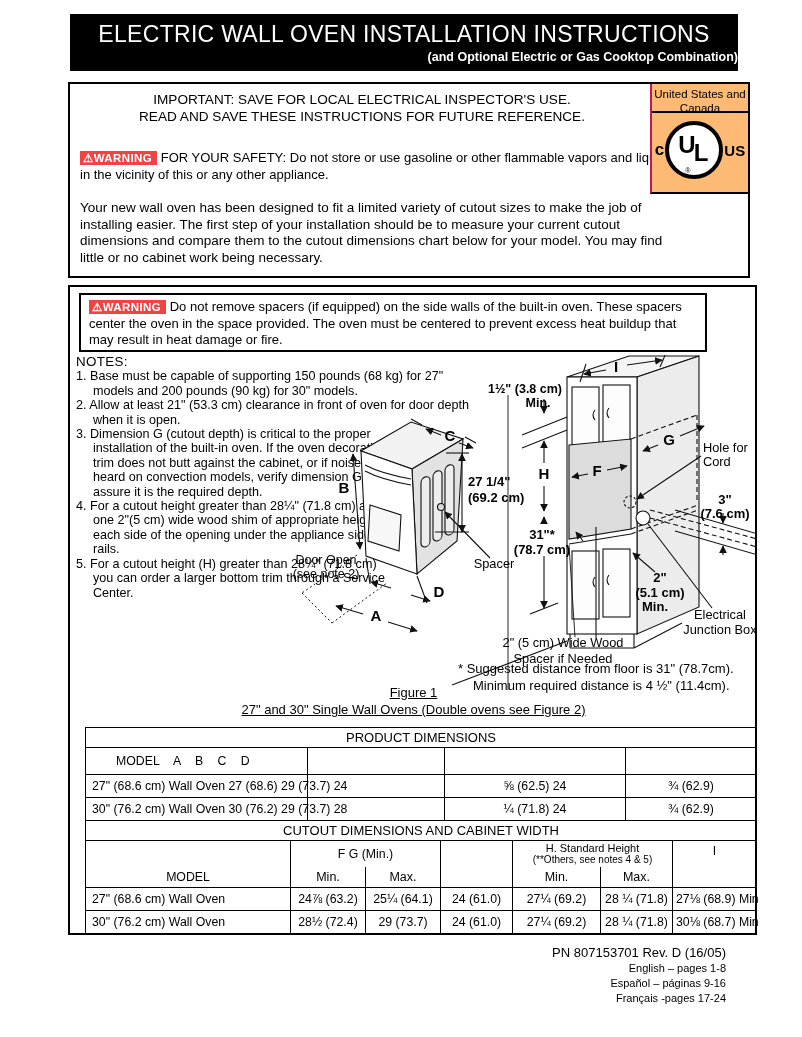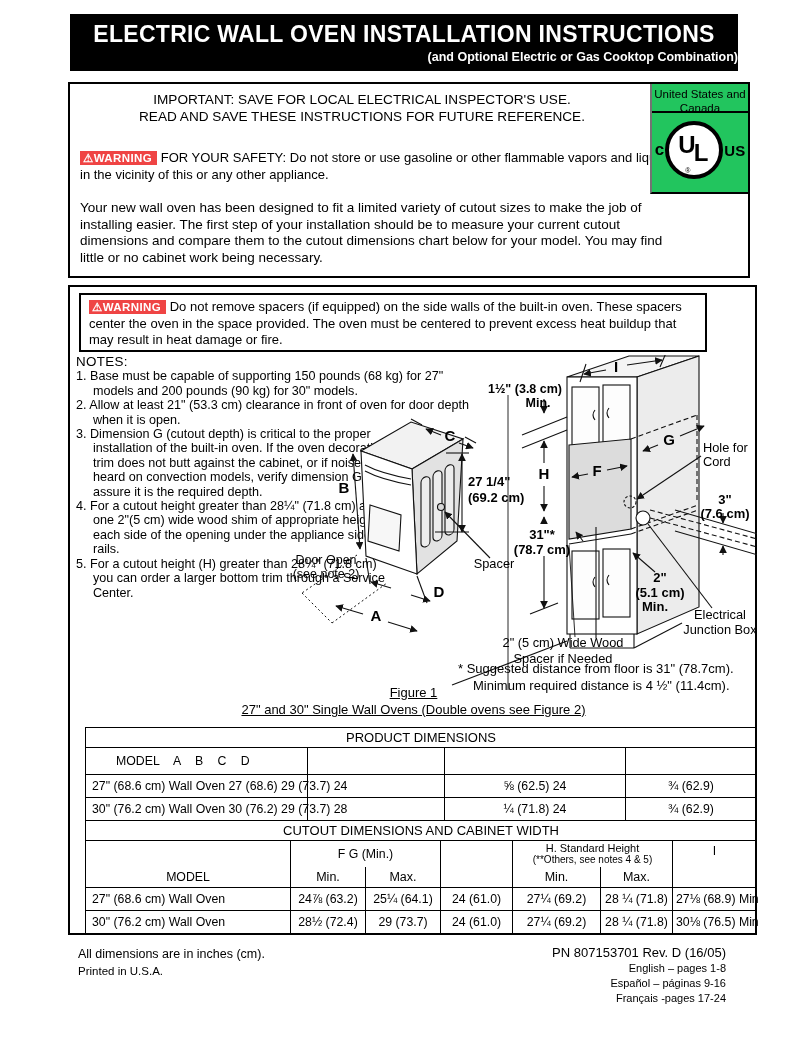--- a/index.html
+++ b/index.html
@@ -1,33 +1,33 @@
 <!DOCTYPE html>
 <html><head>
 <meta charset="utf-8">
 <style>
   html,body{margin:0;padding:0;background:#fff;}
   .page{position:relative;width:802px;height:1037px;background:#ffffff;overflow:hidden;
         font-family:"Liberation Sans",sans-serif;color:#000;}
   
   .banner{position:absolute;left:70px;top:14px;width:668px;height:57px;background:#000;
           color:#fff;text-align:center;}
-  .banner-title{font-size:23px;font-weight:bold;padding-top:7px;letter-spacing:.3px;}
+  .banner-title{font-size:23px;font-weight:normal;padding-top:7px;letter-spacing:.3px;}
   .banner-sub{font-size:12.5px;font-weight:bold;padding-top:2px;text-align:right;}
   
   .infobox{position:absolute;left:68px;top:82px;width:682px;height:196px;border:2px solid #000;
            box-sizing:border-box;}
   .info-lines{position:absolute;left:6px;top:7px;width:572px;text-align:center;
               font-size:13.6px;line-height:17px;}
   .warn-row{position:absolute;left:10px;top:66px;width:606px;font-size:13px;line-height:16.5px;}
   .warn-badge{background:#ef4444;color:#fff;font-weight:bold;font-size:11.5px;
               padding:1px 5px 1px 3px;letter-spacing:.4px;white-space:nowrap;}
   .info-para{position:absolute;left:10px;top:116px;width:588px;font-size:13.5px;line-height:16.5px;}
-  .cert-cell{position:absolute;right:0;top:0;width:98px;height:110px;border-left:2px solid #737373;
-             border-bottom:2px solid #000;box-sizing:border-box;background:#22c55e;}
+  .cert-cell{position:absolute;right:0;top:0;width:98px;height:110px;border-left:2px solid #be185d;
+             border-bottom:2px solid #000;box-sizing:border-box;background:#fdba74;}
   .cert-region{border-bottom:2px solid #000;font-size:11.5px;line-height:14px;text-align:center;
                padding:3px 2px;height:29px;box-sizing:border-box;}
   .ul-wrap{display:flex;align-items:center;justify-content:center;margin-top:8px;gap:1px;}
   .ul-c{font-weight:bold;font-size:17px;}
   .ul-circle{width:50px;height:50px;border:4px solid #000;border-radius:50%;position:relative;
              display:flex;align-items:center;justify-content:center;background:#fff;flex:0 0 auto;}
   .ul-u{font-weight:bold;font-size:24px;position:relative;top:-5px;}
   .ul-l{font-weight:bold;font-size:24px;position:relative;top:3px;left:-2px;}
   .ul-r{position:absolute;bottom:1px;left:16px;font-size:7px;}
   .ul-us{font-weight:bold;font-size:15px;}
@@ -358,31 +358,27 @@
           <td>28 ¼ (71.8)</td>
           <td>27⅛ (68.9) Min</td>
         </tr>
         <tr class="r-data">
           <td class="model-cell">30" (76.2 cm) Wall Oven</td>
           <td>28½ (72.4)</td>
           <td>29 (73.7)</td>
           <td>24 (61.0)</td>
           <td>27¼ (69.2)</td>
           <td>28 ¼ (71.8)</td>
-          <td>30⅛ (76.5) Min</td>
+          <td>30⅛ (68.7) Min</td>
         </tr>
       </tbody>
         </table>
     </div>
   </div>
 
-  <div class="footer-left">
-    <div>All dimensions are in inches (cm).</div>
-    <div class="pl2">Printed in U.S.A.</div>
-  </div>
   <div class="footer-right">
     <div class="pn">PN 807153701 Rev. D (16/05)</div>
     <div class="lang">English – pages 1-8</div>
     <div class="lang">Español – páginas 9-16</div>
     <div class="lang">Français -pages 17-24</div>
   </div>
 
 </div>
 
 </body></html>

